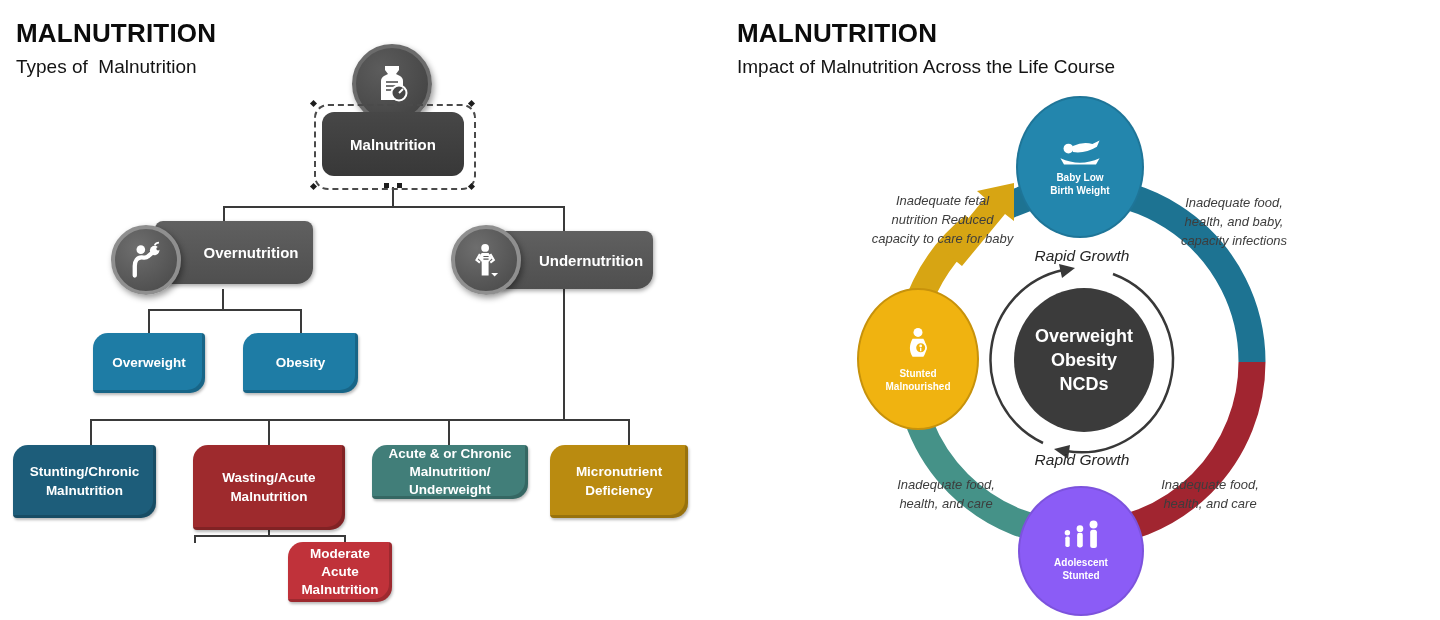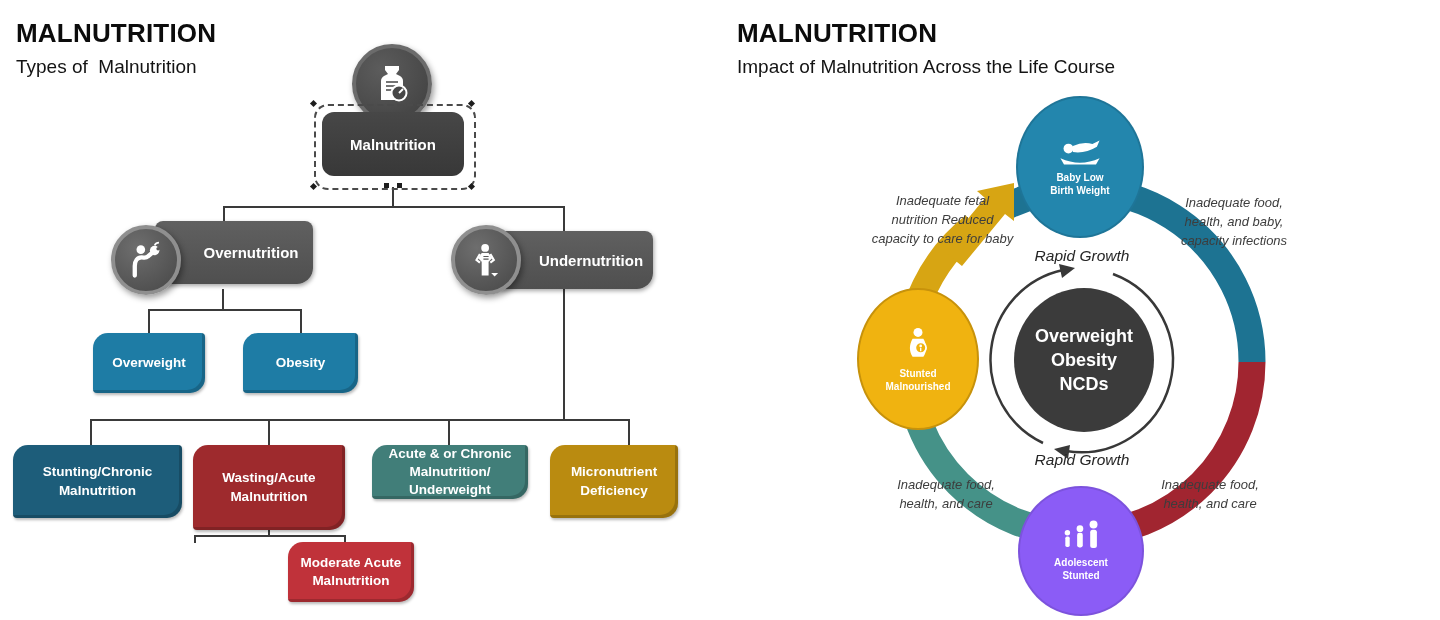--- a/index.html
+++ b/index.html
@@ -113,34 +113,34 @@
     </svg>
   </div>
 
   <div class="tbox corner leaf c-teal" style="left:93px;top:333px;width:112px;height:60px;">
     <span>Overweight</span>
   </div>
   <div class="tbox corner leaf c-teal" style="left:243px;top:333px;width:115px;height:60px;">
     <span>Obesity</span>
   </div>
 
-  <div class="tbox corner leaf c-darkblue" style="left:13px;top:445px;width:169px;height:73px;">
+  <div class="tbox corner leaf c-darkblue" style="left:13px;top:445px;width:143px;height:73px;">
     <span>Stunting/Chronic Malnutrition</span>
   </div>
   <div class="tbox corner leaf c-darkred" style="left:193px;top:445px;width:152px;height:85px;">
     <span>Wasting/Acute Malnutrition</span>
   </div>
   <div class="tbox corner leaf c-tealgreen" style="left:372px;top:445px;width:156px;height:54px;">
     <span>Acute &amp; or Chronic Malnutrition/ Underweight</span>
   </div>
-  <div class="tbox corner leaf c-gold" style="left:550px;top:445px;width:128px;height:73px;">
+  <div class="tbox corner leaf c-gold" style="left:550px;top:445px;width:138px;height:73px;">
     <span>Micronutrient Deficiency</span>
   </div>
 
-  <div class="tbox corner leaf c-red" style="left:288px;top:542px;width:126px;height:60px;">
+  <div class="tbox corner leaf c-red" style="left:288px;top:542px;width:104px;height:60px;">
     <span>Moderate Acute Malnutrition</span>
   </div>
 
   <div class="abs panel-title" style="left:737px;top:18px;">MALNUTRITION</div>
   <div class="abs panel-subtitle" style="left:737px;top:56px;">Impact of Malnutrition Across the Life Course</div>
 
   <svg class="cyc-svg" width="1440" height="620" viewBox="0 0 1440 620">
     <path d="M1007 206 A172 172 0 0 1 1252 362" stroke="#1d7392" stroke-width="27" fill="none"></path>
     <path d="M1252 362 A172 172 0 0 1 1080 534" stroke="#a12530" stroke-width="27" fill="none"></path>
     <path d="M1080 534 A172 172 0 0 1 908 362" stroke="#459288" stroke-width="27" fill="none"></path>

